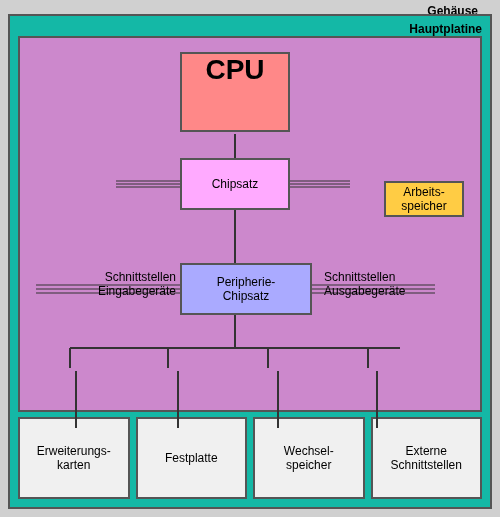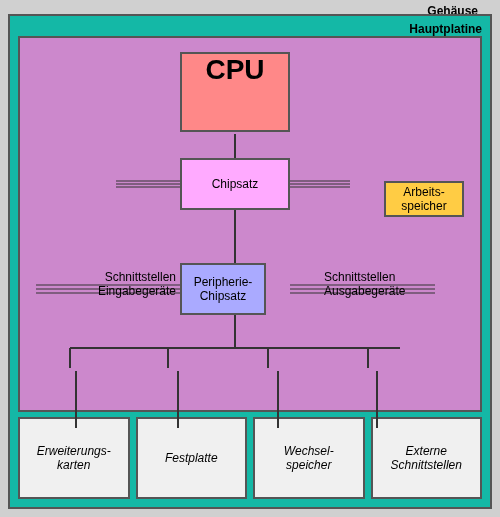--- a/index.html
+++ b/index.html
@@ -128,21 +128,21 @@
       align-items: center;
       justify-content: center;
       text-align: center;
     }
 
     
     .peripherie {
       position: absolute;
       top: 225px;
       left: 160px;
-      width: 86px;
+      width: 132px;
       height: 52px;
       background: #aaaaff;
       border: 2px solid #555;
       display: flex;
       align-items: center;
       justify-content: center;
       text-align: center;
     }
 
     
@@ -177,21 +177,20 @@
     .bottom-box {
       flex: 1;
       background: #f0f0f0;
       border: 2px solid #555;
       display: flex;
       align-items: center;
       justify-content: center;
       text-align: center;
       font-size: 12px;
       padding: 4px;
-      font-style: italic;
     }
 
     
     .hp-connectors {
       position: absolute;
       top: 0; left: 0;
       width: 100%;
       height: 100%;
       pointer-events: none;
     }

